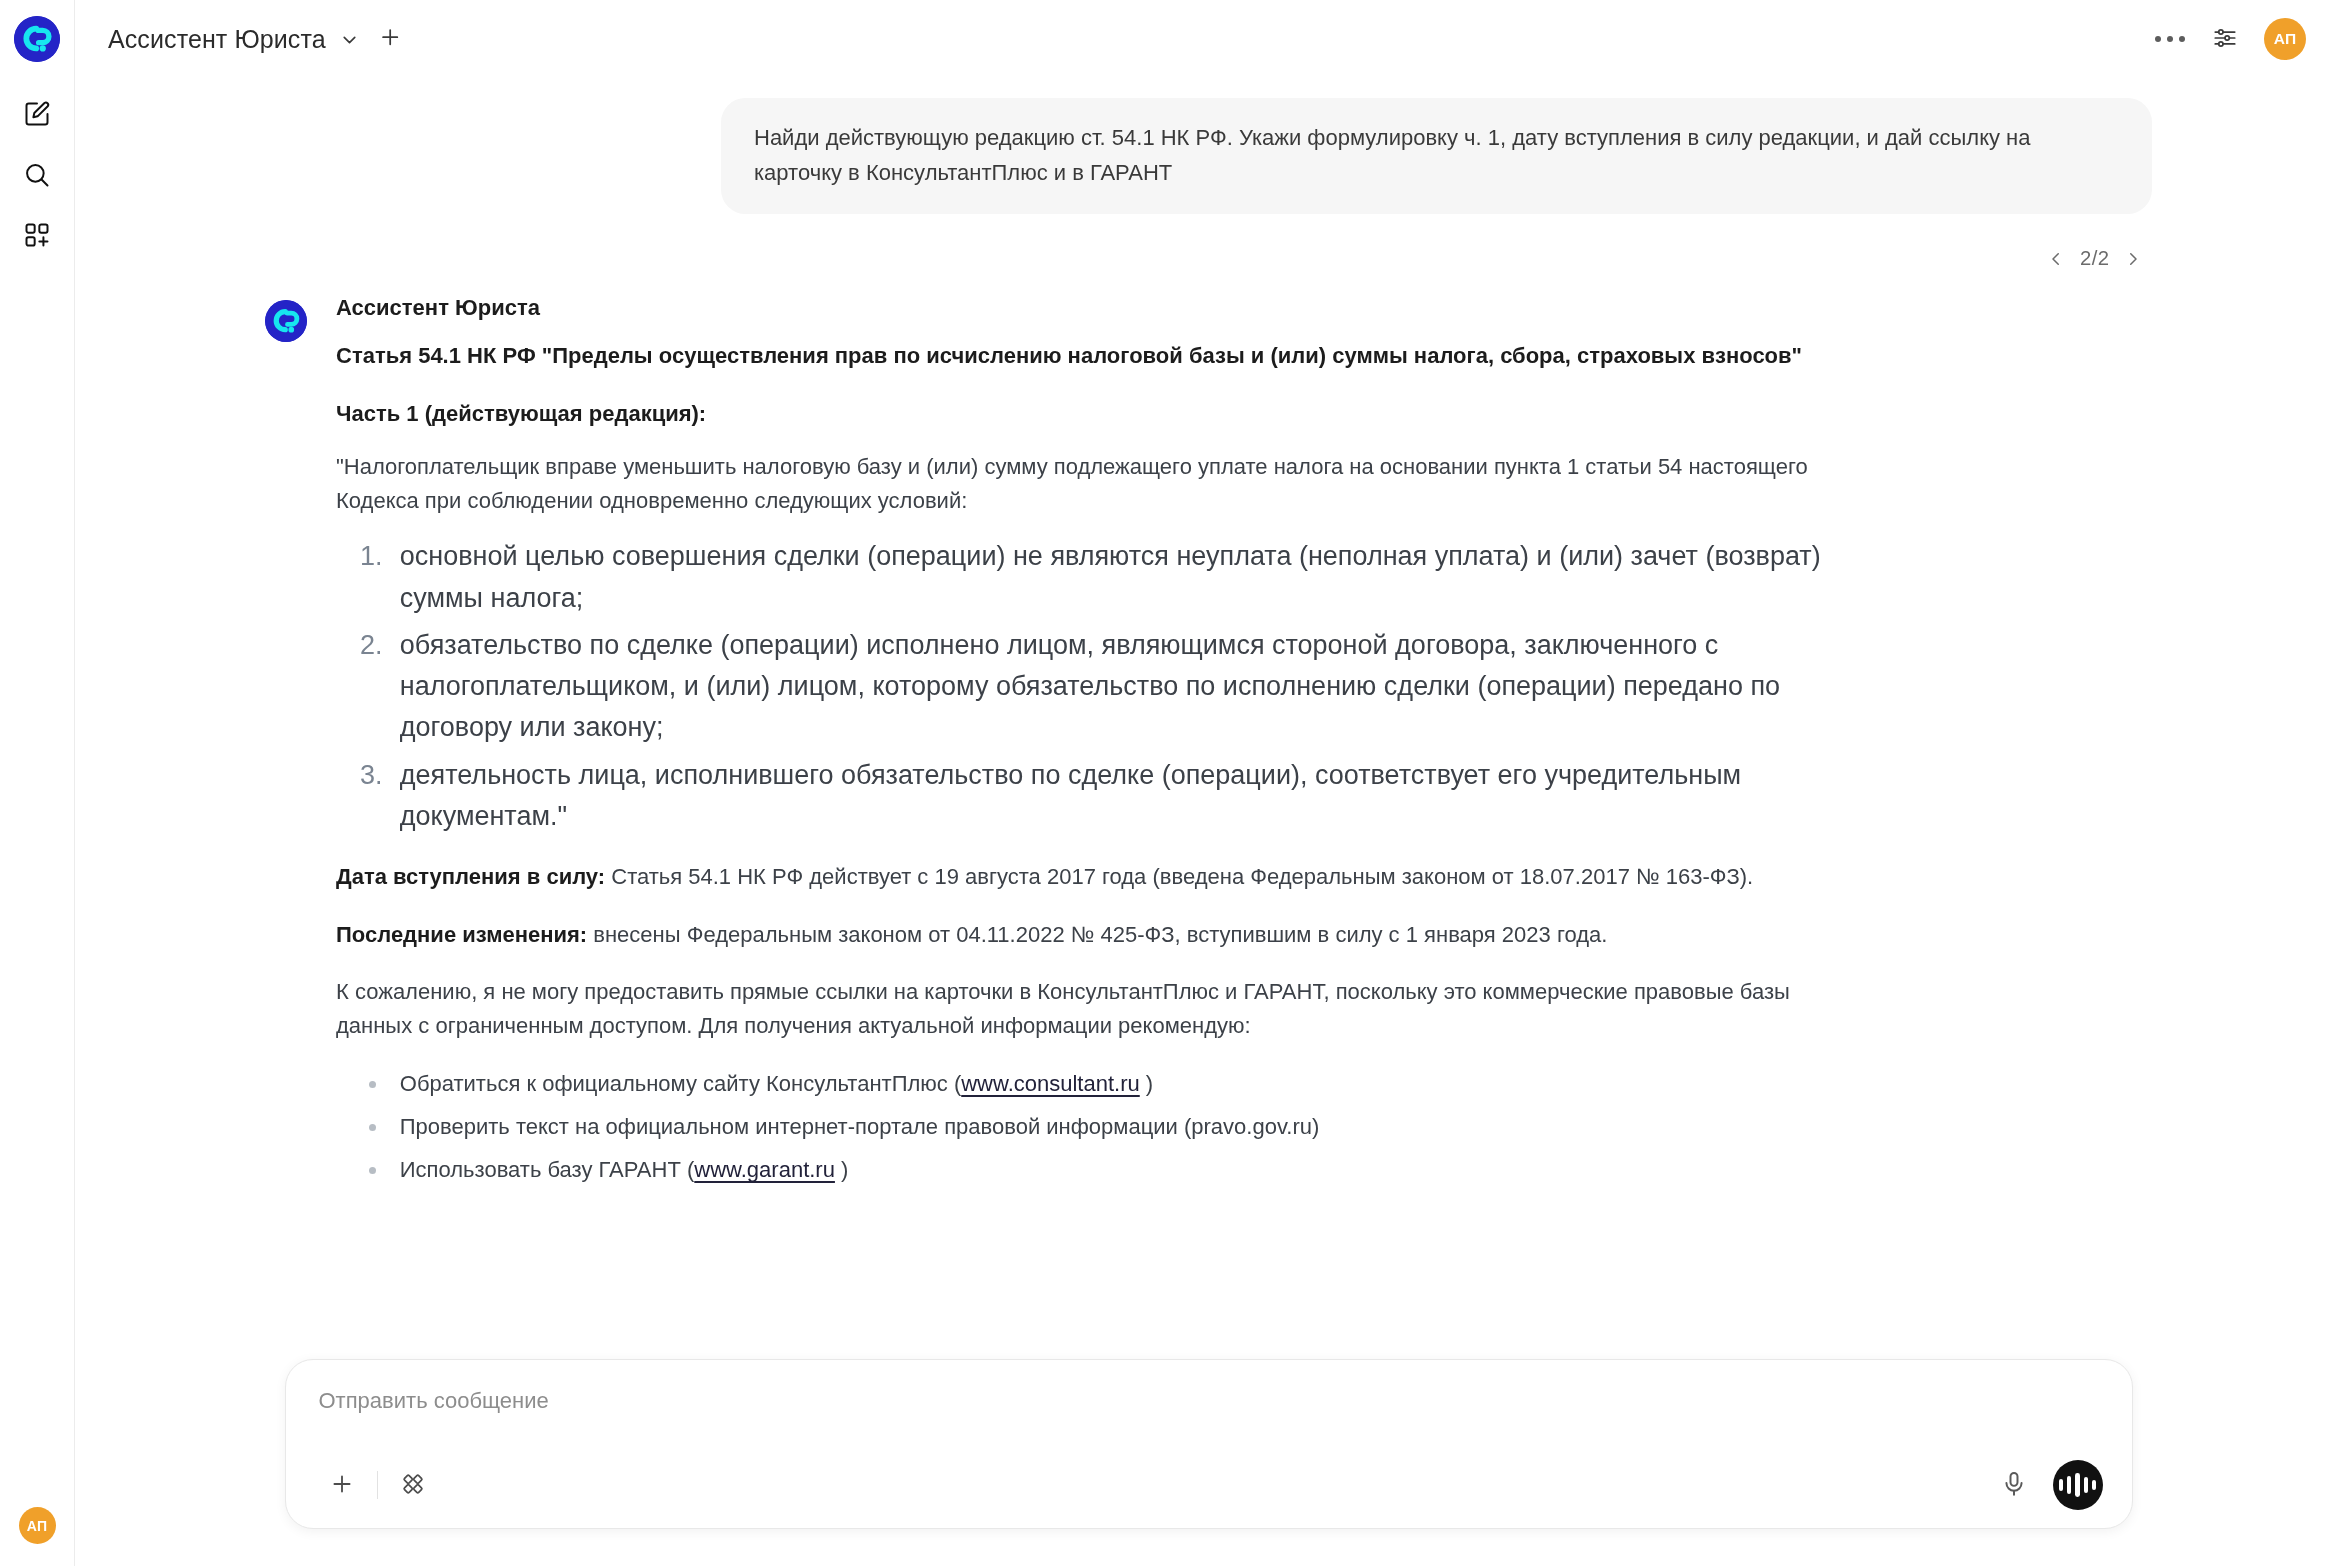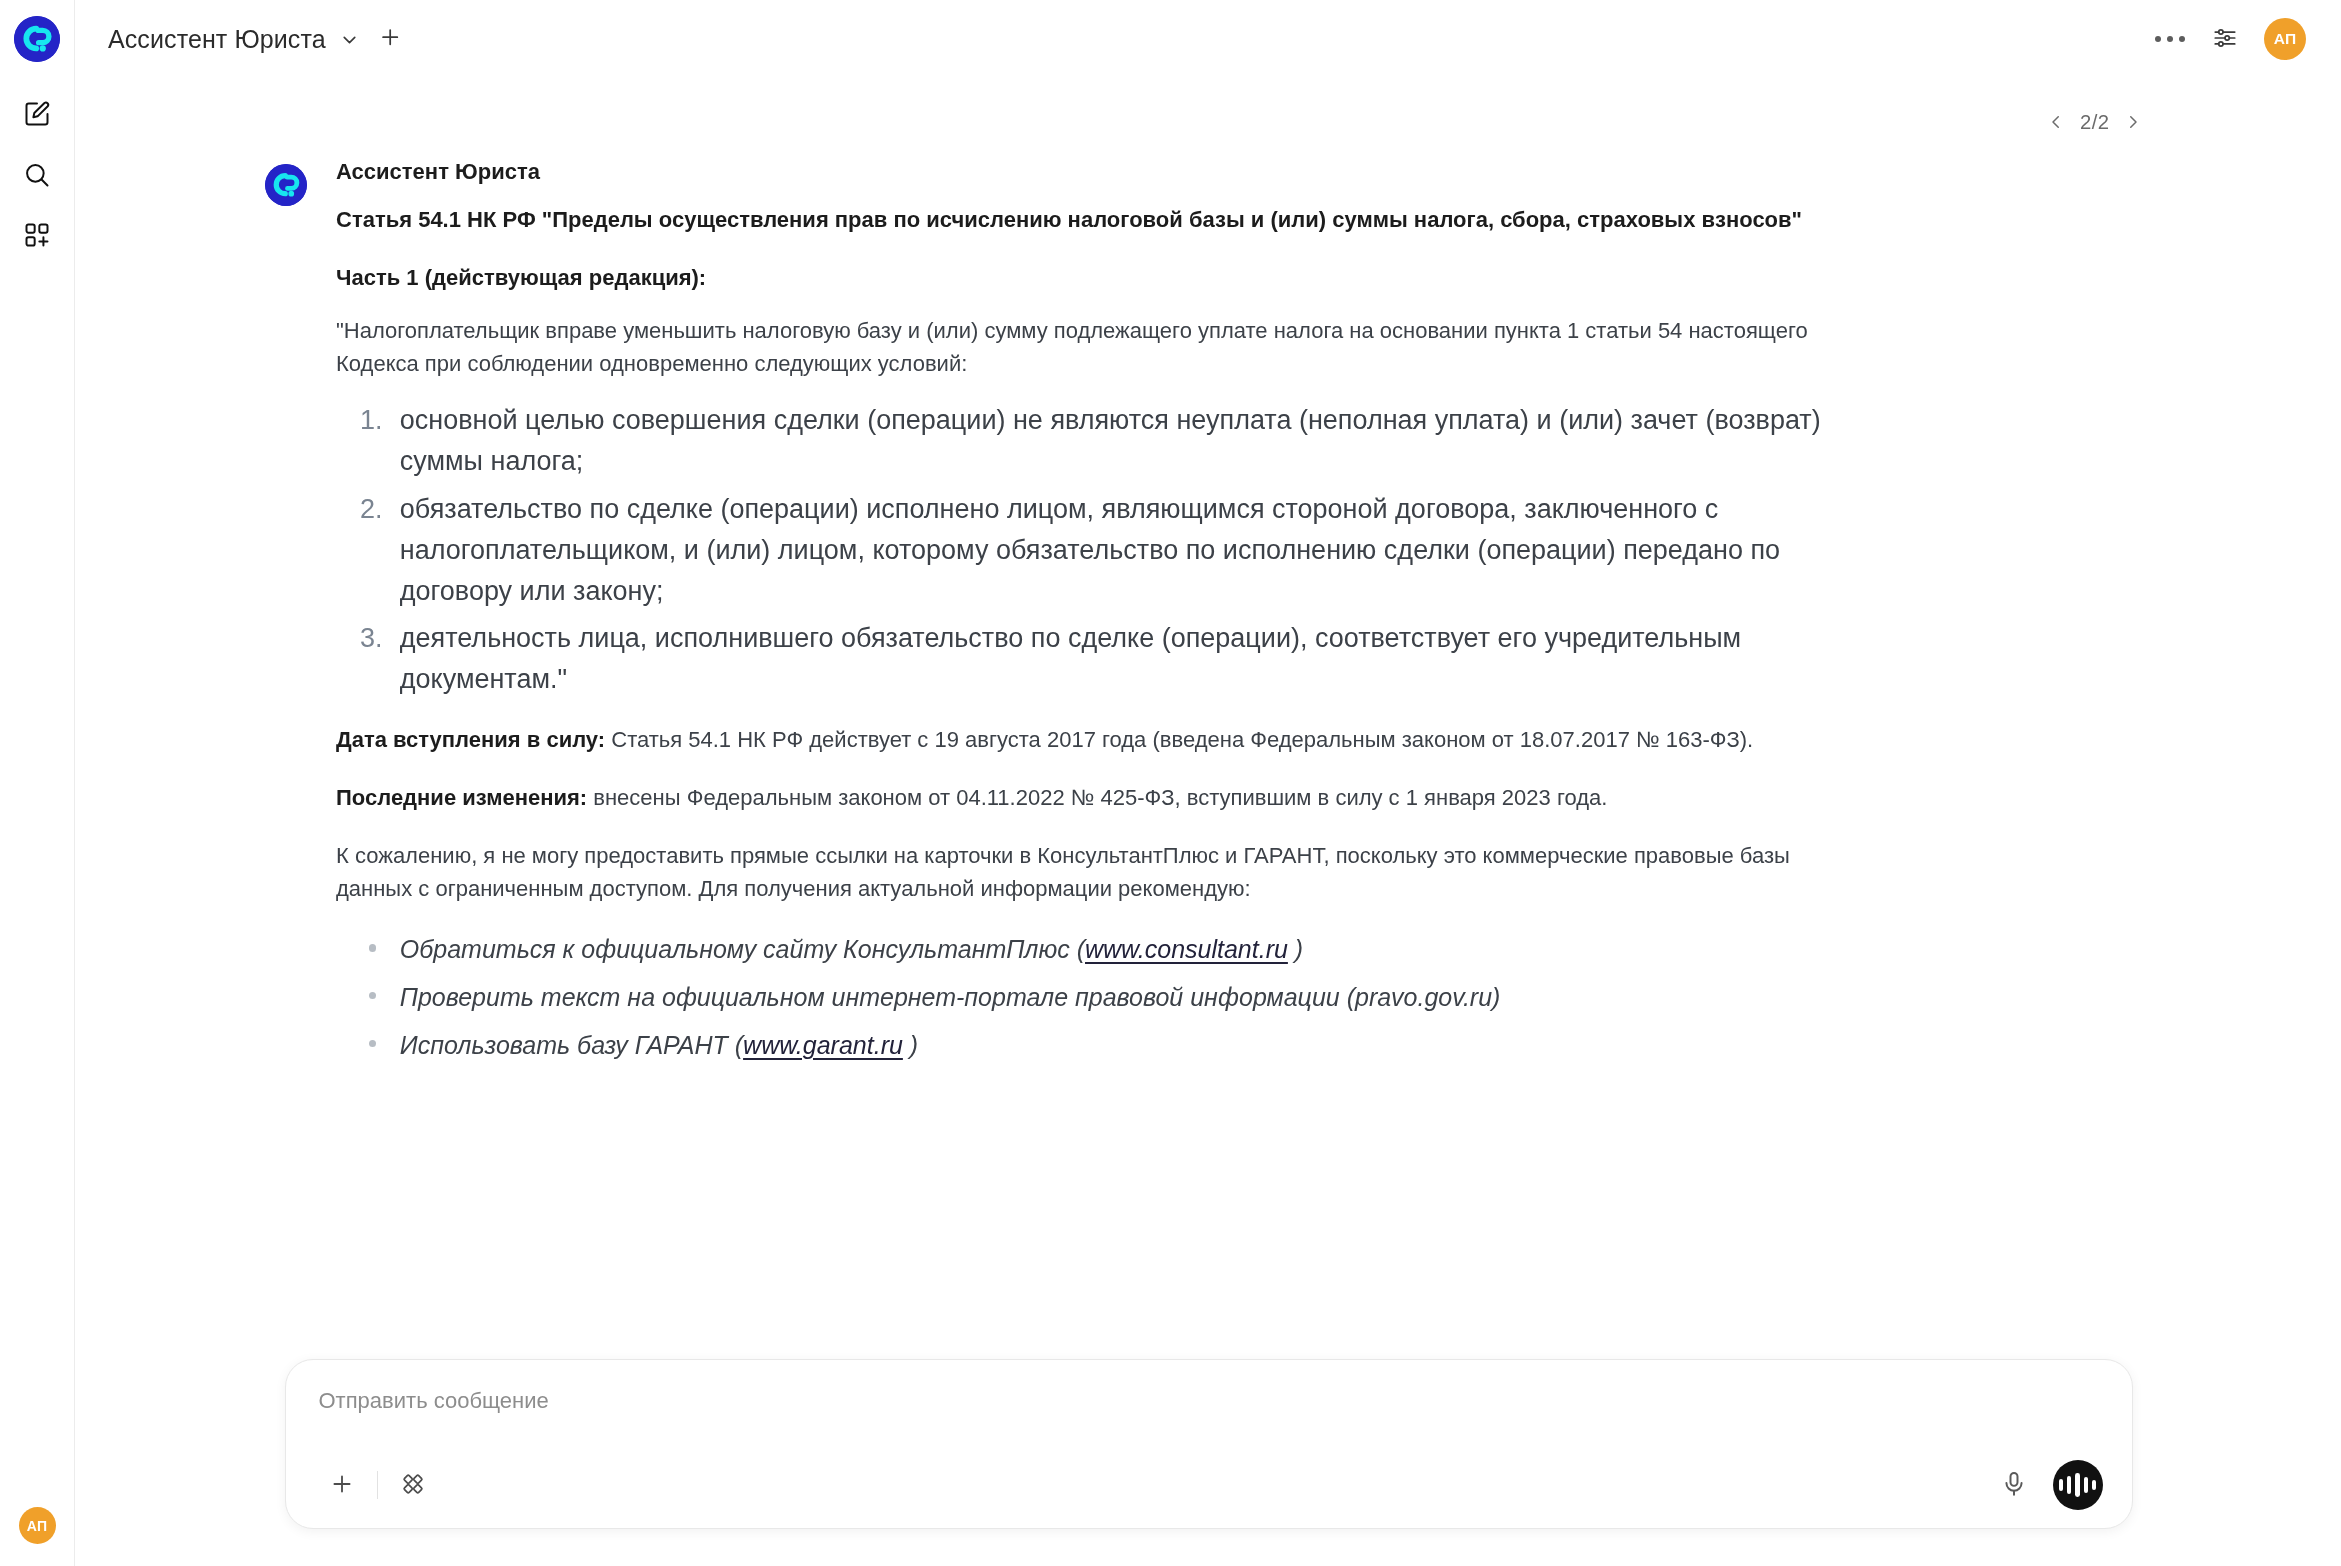--- a/index.html
+++ b/index.html
@@ -114,22 +114,22 @@
   .assist-body .h-strong { font-weight: 700; color: #1c1c1c; }
   .assist-body b { font-weight: 700; color: #1c1c1c; text-align: center; }
   ol.numlist { margin: 0 0 23px 0; padding-left: 54px; }
   ol.numlist li {
     font-size: 27px; line-height: 1.52; color: #3c4148;
     margin-bottom: 6.5px; padding-left: 9.8px;
   }
   ol.numlist li::marker { color: #7a8491; }
   ul.bullets { margin: 0; padding-left: 54px; list-style: none; }
   ul.bullets li {
-    font-size: 25px; line-height: 1.52; color: #3c4148;
-    margin-bottom: 9.8px; position: relative; padding-left: 9.8px; font-style: italic;
+    font-size: 22px; line-height: 1.52; color: #3c4148;
+    margin-bottom: 9.8px; position: relative; padding-left: 9.8px;
   }
   ul.bullets li::before {
     content: ""; position: absolute; left: -21px; top: 14px;
     width: 7.3px; height: 7.3px; border-radius: 50%; background: #b7bdc4;
   }
   a.extlink {
     color: #22223a; text-decoration: underline; text-underline-offset: 4.1px;
     text-decoration-thickness: 1.6px; cursor: pointer; font-weight: 500;
   }
 
@@ -269,20 +269,23 @@
           </svg>
         </span>
       </span>
 
       <span class="hdr-avatar">АП</span>
     </div>
 
     <div class="convo">
       <div class="convo-inner">
 
+        <div class="user-row">
+          <div class="user-bubble">Найди действующую редакцию ст. 54.1 НК РФ. Укажи формулировку ч. 1, дату вступления в силу редакции, и дай ссылку на карточку в КонсультантПлюс и в ГАРАНТ</div>
+        </div>
 
         <div class="pager">
           <span class="arrow">
             <svg width="18" height="18" viewBox="0 0 24 24" fill="none" stroke="#6b6b6b" stroke-width="2" stroke-linecap="round" stroke-linejoin="round">
               <path d="M15 5l-7 7 7 7"></path>
             </svg>
           </span>
           <span class="count">2/2</span>
           <span class="arrow">
             <svg width="18" height="18" viewBox="0 0 24 24" fill="none" stroke="#6b6b6b" stroke-width="2" stroke-linecap="round" stroke-linejoin="round">

